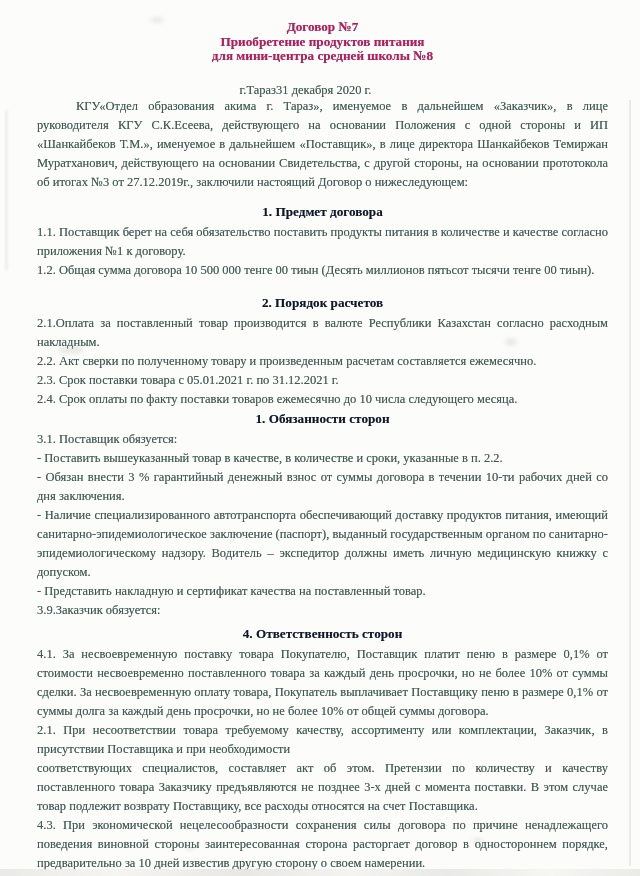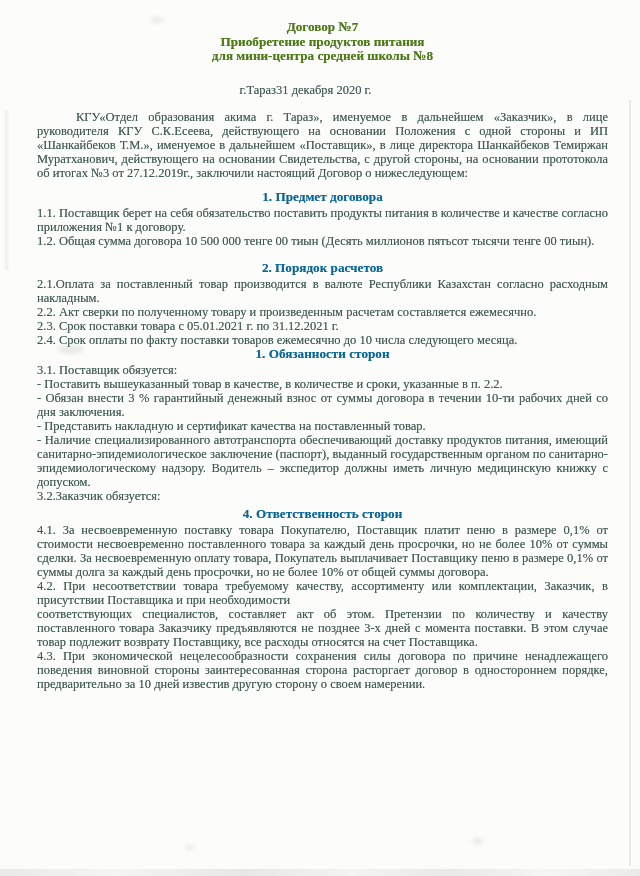--- a/index.html
+++ b/index.html
@@ -18,46 +18,45 @@
     text-shadow: 0 0 0.3px rgba(63,90,84,0.55);
   }
   .content {
     padding: 20px 32px 0 37px;
   }
   .title-block {
     text-align: center;
     font-weight: bold;
     font-size: 13.2px;
     line-height: 14.6px;
-    color: #4d7c0f;
+    color: #be185d;
   }
   .place-date {
     display: flex;
     justify-content: center;
     margin-top: 19px;
     font-size: 12.5px;
     line-height: 14.4px;
   }
   .place-date .place { margin-left: 19px; }
   .place-date .date  { margin-right: 53px; }
   .doc-body {
-    margin-top: 13px;
     font-size: 12.5px;
-    line-height: 14px;
+    line-height: 19px;
   }
   .para {
     text-align: justify;
     margin: 0;
   }
   .para.indent { text-indent: 39px; }
   .heading {
     text-align: center;
     font-weight: bold;
     font-size: 13.2px;
-    color: #0369a1;
+    color: #0f172a;
     margin: 0 0 2px 0;
   }
   .gap-none { margin-top: 0; }
   .gap-sm   { margin-top: 4px; }
   .gap-md   { margin-top: 10px; }
   .gap-lg   { margin-top: 13px; }
   
   .artifact { position: absolute; pointer-events: none; }
   .bottom-band {
     left: 0; right: 0; bottom: 0; height: 7px;
@@ -112,26 +111,26 @@
         <div class="para gap-none">1.2. Общая сумма договора  10 500 000 тенге 00 тиын (Десять миллионов пятьсот тысячи тенге 00 тиын).</div>
         <div class="heading gap-lg">2. Порядок расчетов</div>
         <div class="para gap-none">2.1.Оплата за поставленный товар производится  в валюте Республики  Казахстан согласно расходным накладным.</div>
         <div class="para gap-none">2.2. Акт сверки по полученному товару и произведенным расчетам составляется ежемесячно.</div>
         <div class="para gap-none">2.3. Срок поставки товара  с 05.01.2021 г. по 31.12.2021 г.</div>
         <div class="para gap-none">2.4. Срок  оплаты  по факту поставки товаров ежемесячно до 10 числа следующего месяца.</div>
         <div class="heading gap-none">1. Обязанности сторон</div>
         <div class="para gap-none">3.1. Поставщик обязуется:</div>
         <div class="para gap-none">- Поставить вышеуказанный товар  в качестве, в количестве  и  сроки, указанные в п. 2.2.</div>
         <div class="para gap-none">- Обязан внести 3 % гарантийный денежный взнос от суммы договора в течении 10-ти рабочих дней со дня заключения.</div>
+        <div class="para gap-none">- Наличие специализированного автотранспорта обеспечивающий доставку продуктов питания, имеющий санитарно-эпидемиологическое заключение (паспорт), выданный государственным органом по санитарно-эпидемиологическому надзору. Водитель – экспедитор должны иметь личную медицинскую книжку с допуском.</div>
         <div class="para gap-none">- Представить накладную и сертификат качества  на поставленный товар.</div>
-        <div class="para gap-none">- Наличие специализированного автотранспорта обеспечивающий доставку продуктов питания, имеющий санитарно-эпидемиологическое заключение (паспорт), выданный государственным органом по санитарно-эпидемиологическому надзору. Водитель – экспедитор должны иметь личную медицинскую книжку с допуском.</div>
-        <div class="para gap-none">3.2.Заказчик обязуется:</div>
+        <div class="para gap-none">3.9.Заказчик обязуется:</div>
         <div class="heading gap-sm">4. Ответственность сторон</div>
         <div class="para gap-none">4.1. За несвоевременную поставку товара Покупателю, Поставщик платит пеню в размере 0,1% от стоимости несвоевременно поставленного товара за каждый день просрочки, но не более 10% от суммы сделки. За несвоевременную оплату товара, Покупатель выплачивает Поставщику пеню в размере 0,1% от суммы долга за каждый день просрочки, но не более 10% от общей суммы договора.</div>
-        <div class="para gap-none">4.2. При несоответствии товара требуемому качеству, ассортименту или комплектации, Заказчик, в присутствии Поставщика и при необходимости</div>
+        <div class="para gap-none">2.1. При несоответствии товара требуемому качеству, ассортименту или комплектации, Заказчик, в присутствии Поставщика и при необходимости</div>
         <div class="para gap-none">соответствующих специалистов, составляет акт  об этом. Претензии по количеству и качеству поставленного товара Заказчику предъявляются не позднее 3-х дней с момента поставки. В этом случае товар подлежит возврату Поставщику, все расходы относятся на счет Поставщика.</div>
         <div class="para gap-none">4.3.  При экономической нецелесообразности сохранения силы договора по причине ненадлежащего поведения виновной стороны заинтересованная сторона расторгает договор в одностороннем порядке, предварительно за 10 дней известив другую сторону о своем намерении.</div>
       </div>
 
   </div>
 
   <div class="artifact bottom-band"></div>
   <div class="artifact right-streak"></div>
   <div class="artifact left-streak"></div>
   <div class="artifact smudge smudge-a"></div>

